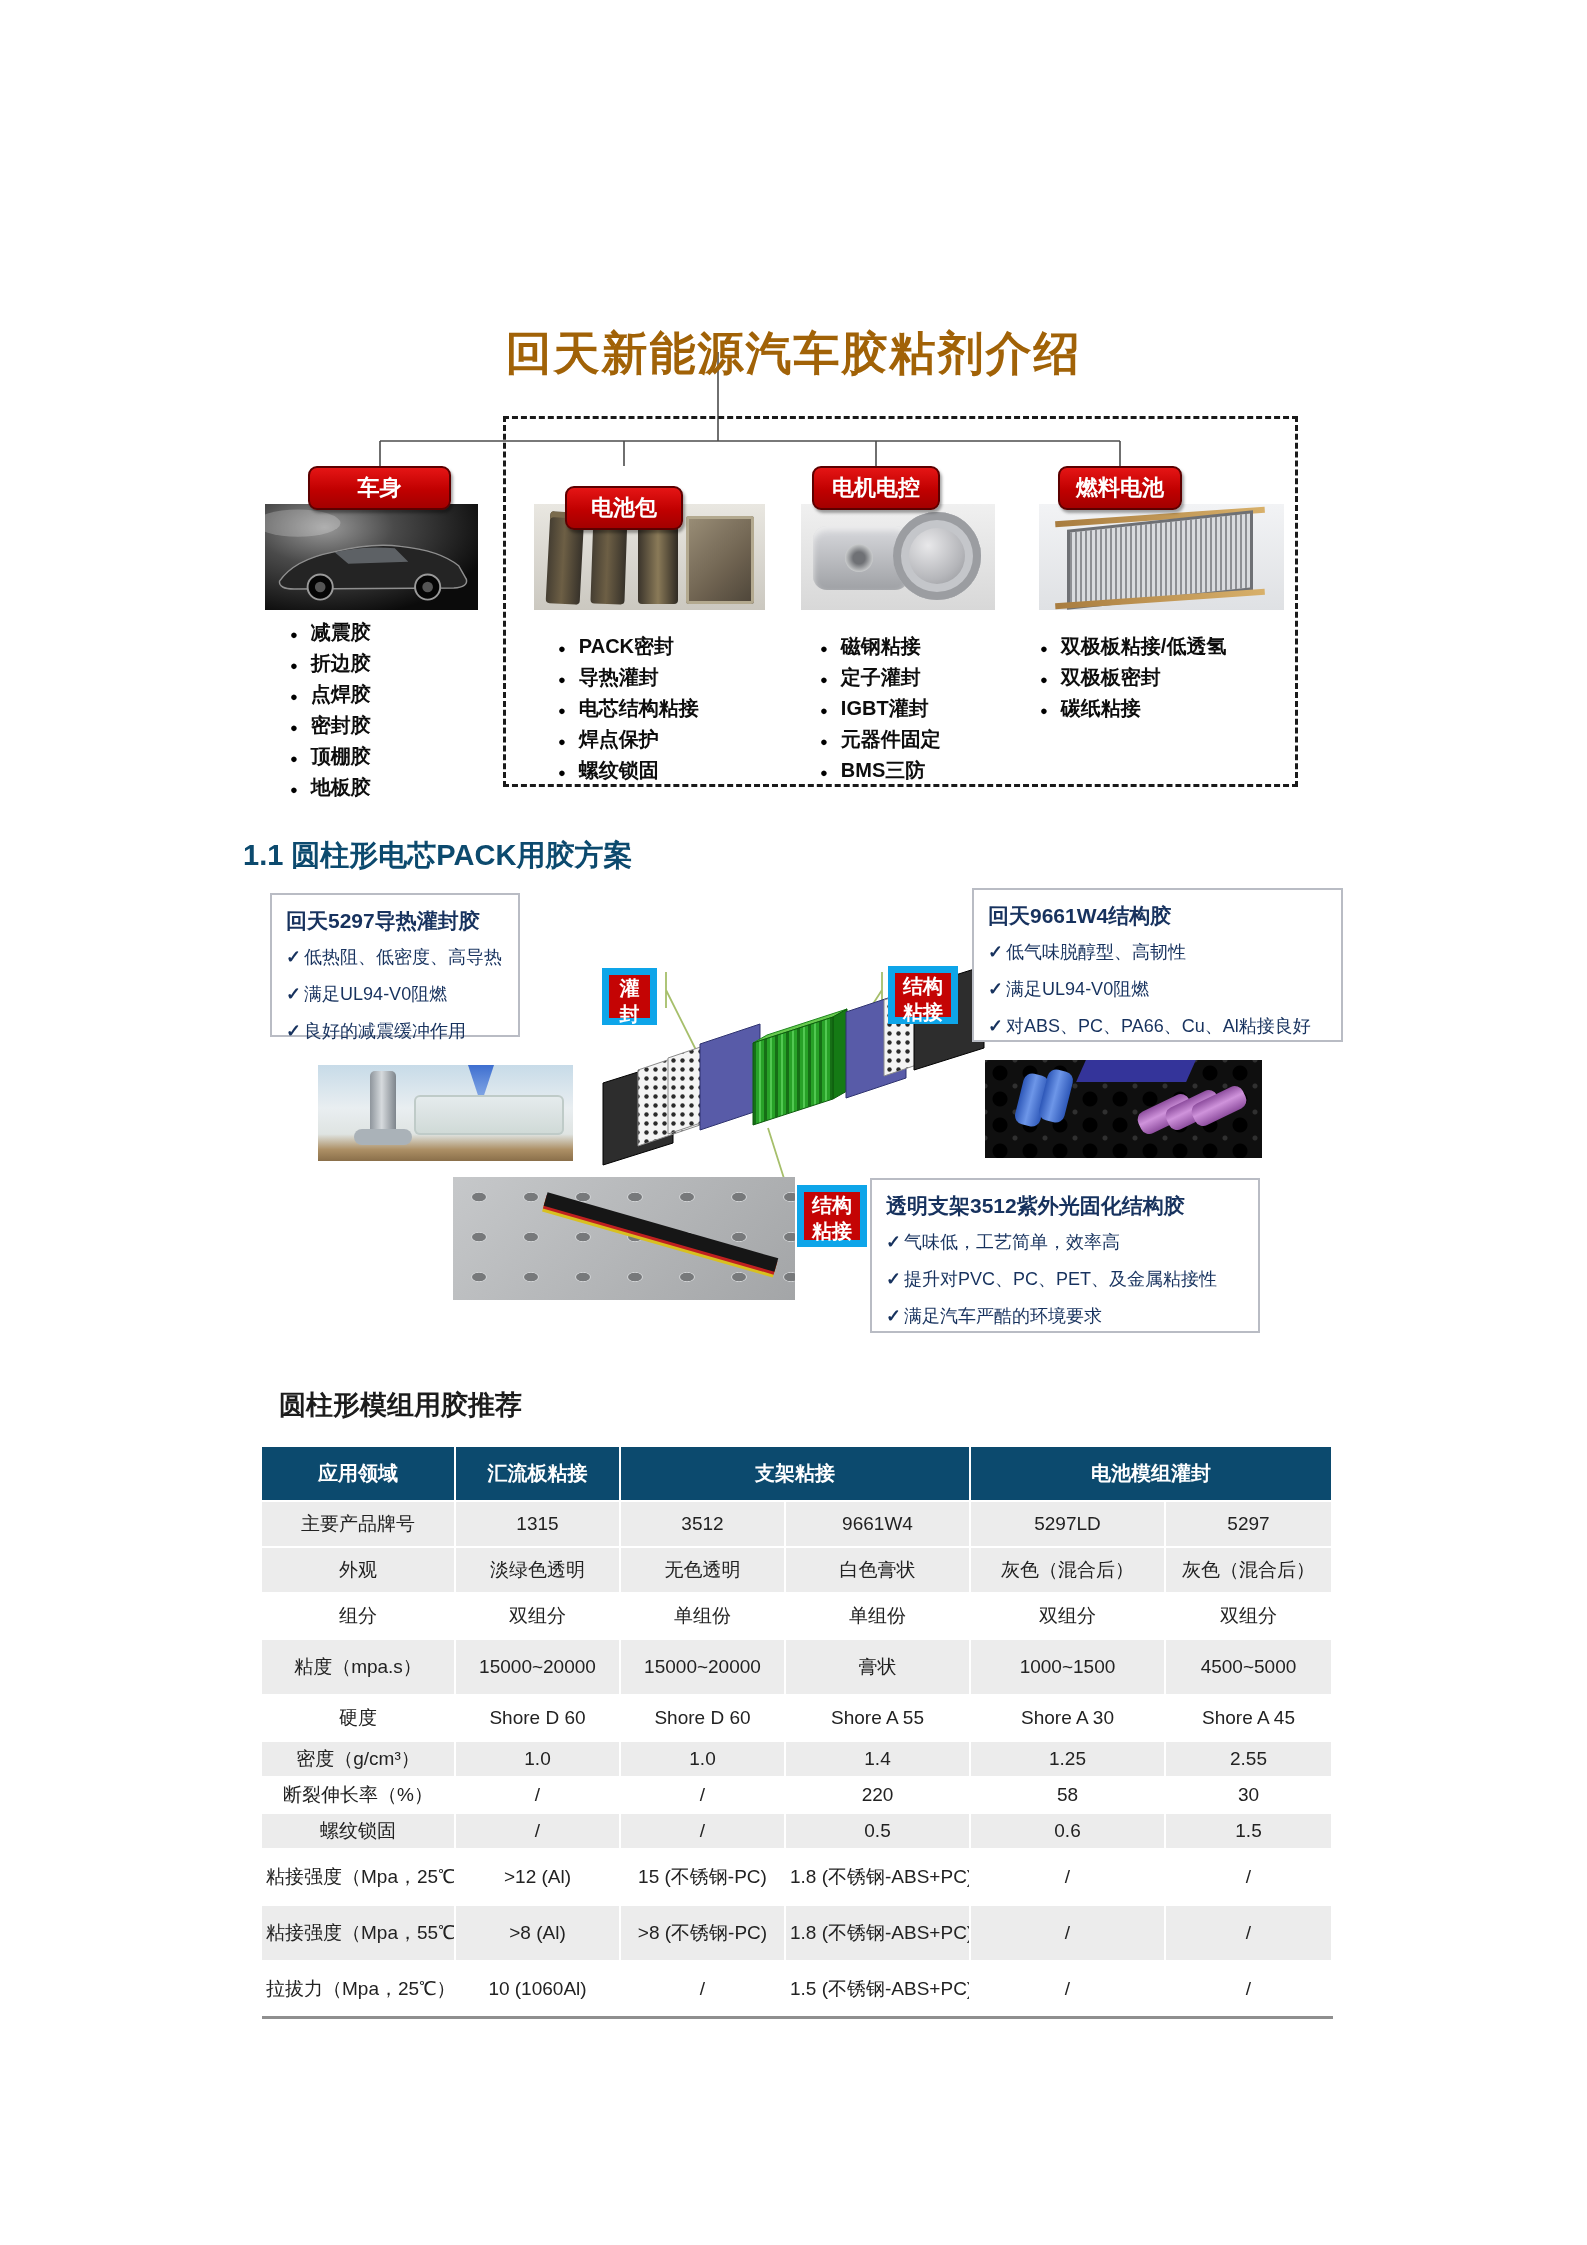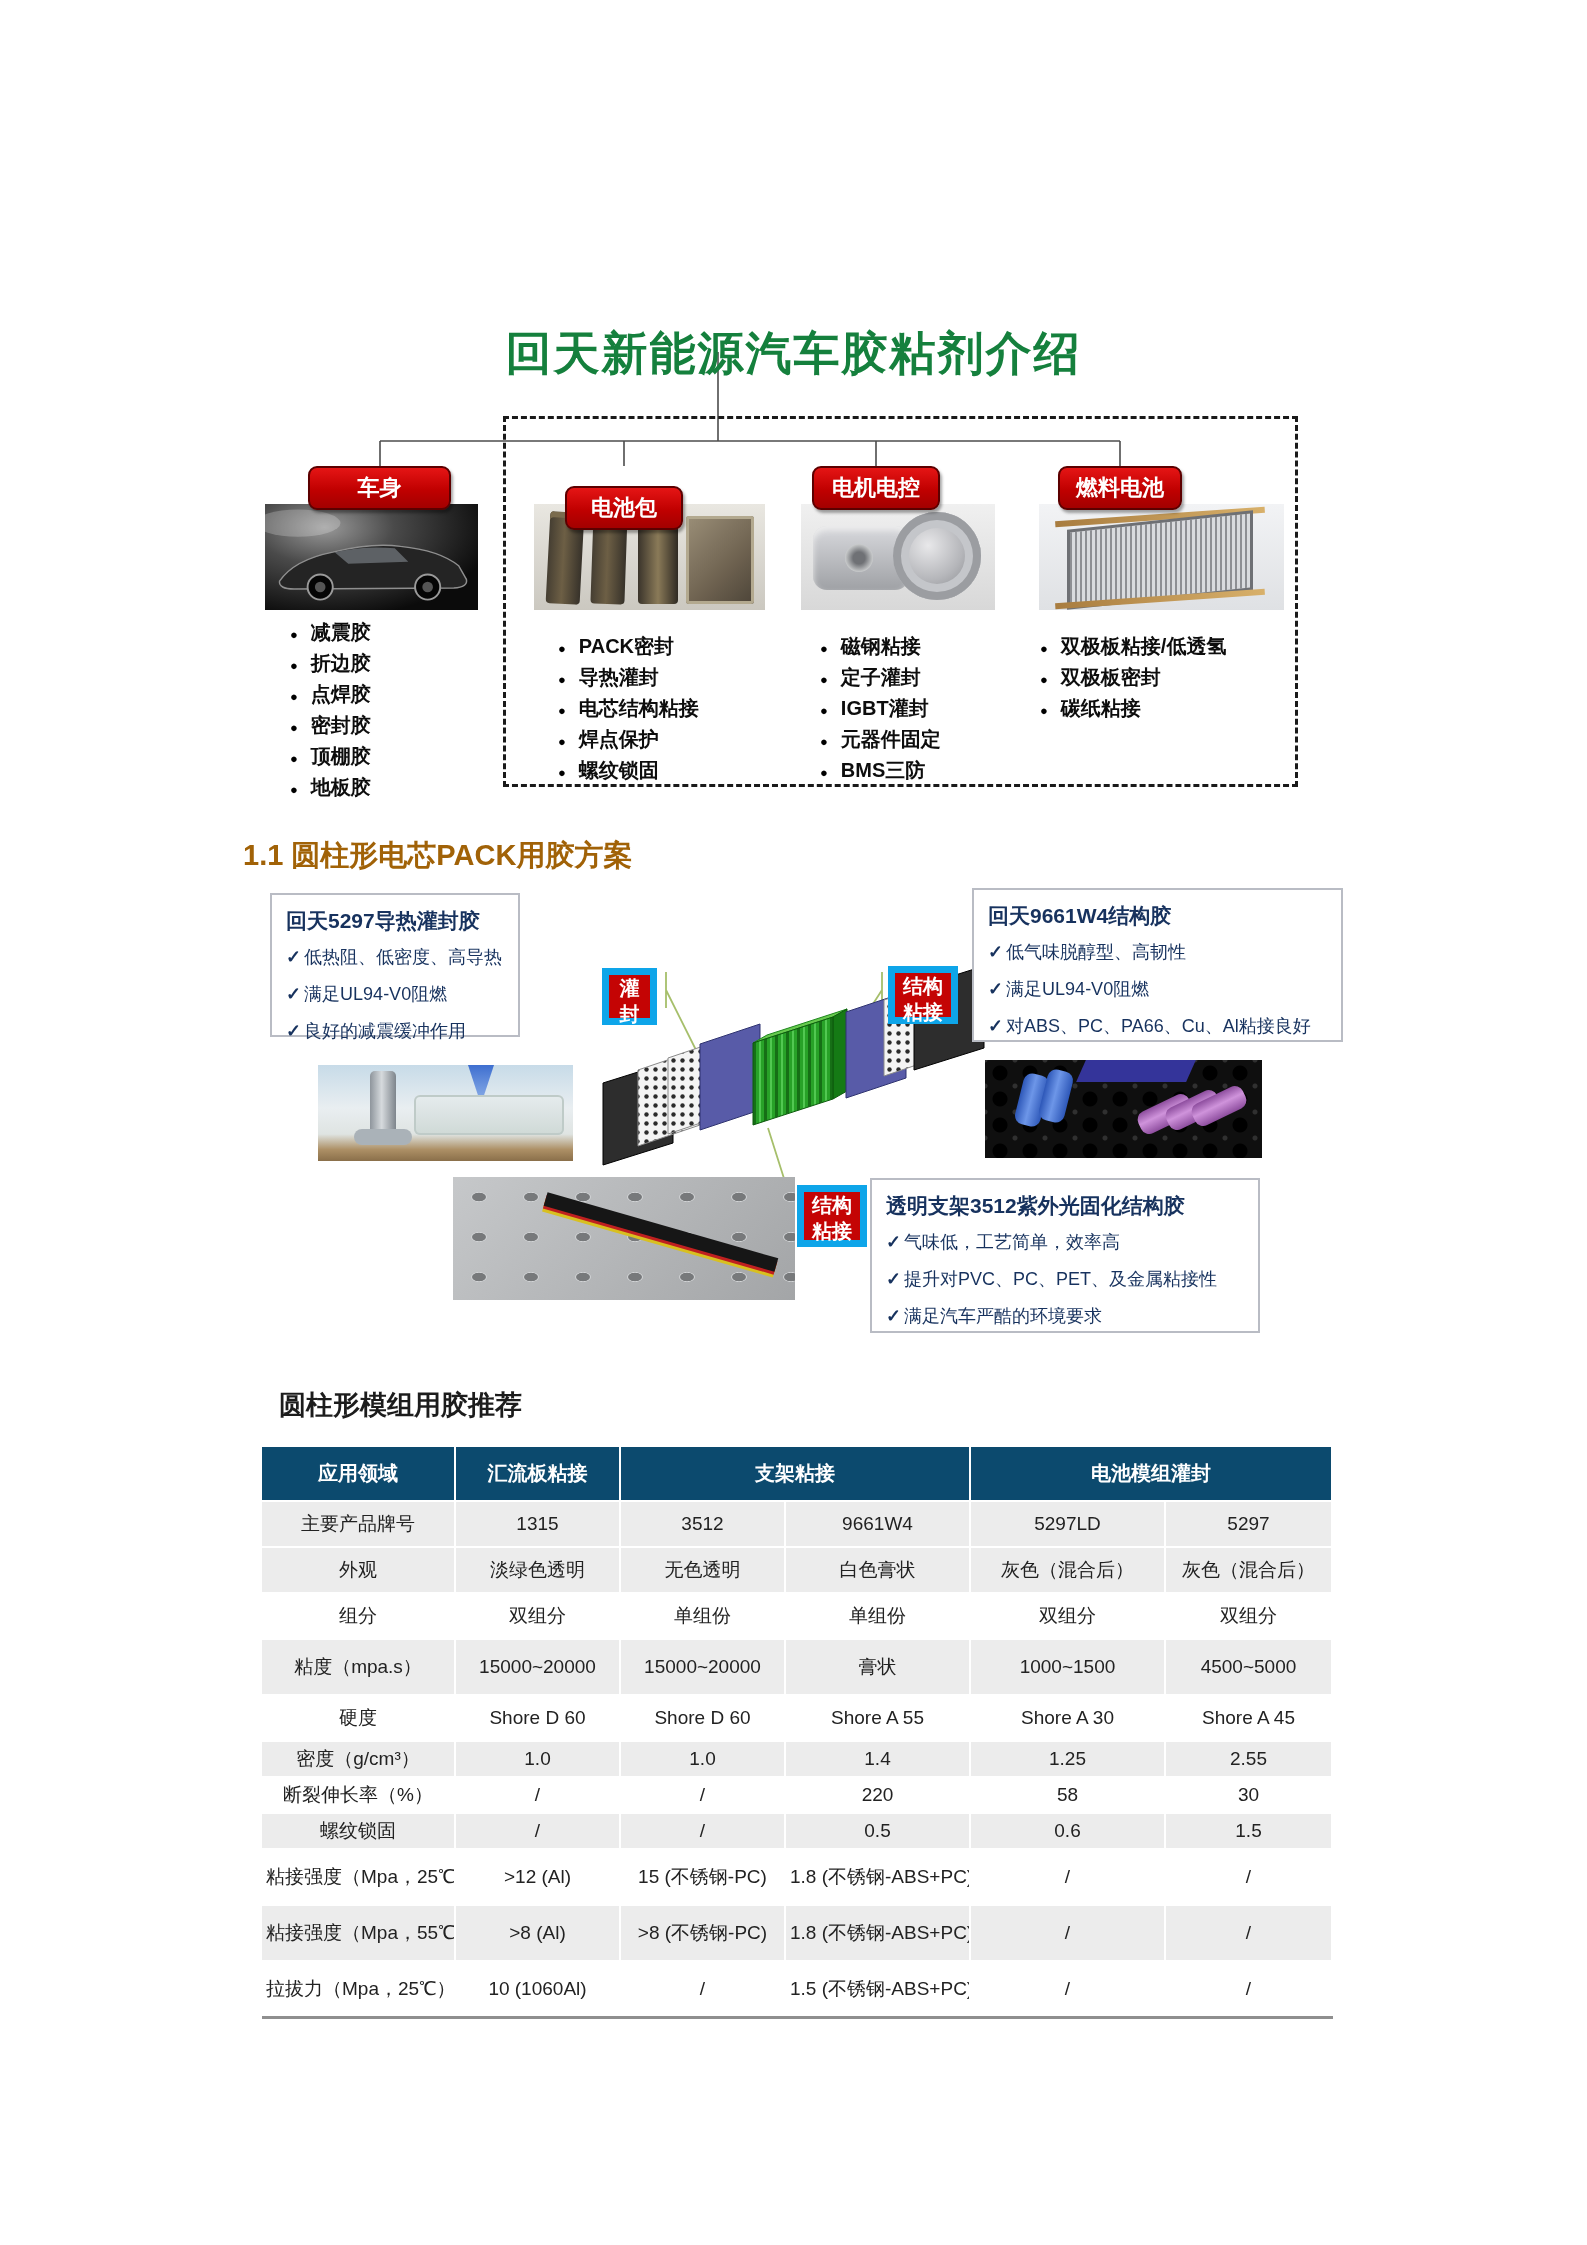--- a/index.html
+++ b/index.html
@@ -1,21 +1,21 @@
 <!DOCTYPE html>
 <html><head>
 <meta charset="utf-8">
 <style>
   html,body{margin:0;padding:0;background:#9a9a9a;}
   .page{position:relative;width:1587px;height:2245px;margin:0 auto;background:#ffffff;
         font-family:"Liberation Sans",sans-serif;overflow:hidden;color:#111;}
 
   
   .page-title{position:absolute;left:0;right:0;top:292px;text-align:center;
-              font-size:46px;font-weight:bold;color:#15803d;letter-spacing:2px;}
+              font-size:46px;font-weight:bold;color:#a16207;letter-spacing:2px;}
 
   
   .overlay{position:absolute;left:0;top:0;pointer-events:none;}
 
   
   .dashed-box{position:absolute;left:503px;top:416px;width:795px;height:371px;
               border:3px dashed #1a1a1a;box-sizing:border-box;}
   .group-label{position:absolute;height:44px;box-sizing:border-box;
                background:linear-gradient(180deg,#e51515 0%,#c00000 55%,#a30000 100%);
                border:2px solid #5c0000;border-radius:9px;color:#fff;font-weight:bold;
@@ -24,21 +24,21 @@
   .photo{position:absolute;overflow:hidden;z-index:2;}
   .photo-detail{position:absolute;}
 
   .group-items{position:absolute;list-style:none;margin:0;padding:0;
                font-size:20px;font-weight:600;color:#0d0d0d;z-index:3;}
   .group-items li{line-height:28px;display:flex;align-items:baseline;white-space:nowrap;}
   .group-items .marker{font-size:13px;margin-right:13px;color:#000;}
 
   
   .section-heading{position:absolute;left:243px;top:836px;margin:0;
-                   font-size:29px;font-weight:bold;color:#a16207;}
+                   font-size:29px;font-weight:bold;color:#0c4a6e;}
   .callout{position:absolute;background:#fff;border:2px solid #b9bcc4;
            box-sizing:border-box;padding:8px 14px;z-index:3;}
   .callout h3{margin:4px 0 4px 0;font-size:21px;font-weight:bold;color:#17325e;}
   .callout ul{list-style:none;margin:0;padding:0;font-size:18px;color:#17325e;}
   .callout li{line-height:37px;display:flex;align-items:baseline;white-space:nowrap;}
   .callout .marker{margin-right:3px;font-weight:bold;}
 
   .tag{position:absolute;background:#c40404;border:7px solid #0ea5e9;color:#fff;
        font-weight:bold;font-size:20px;display:flex;
        justify-content:center;text-align:center;z-index:4;box-sizing:border-box;}

